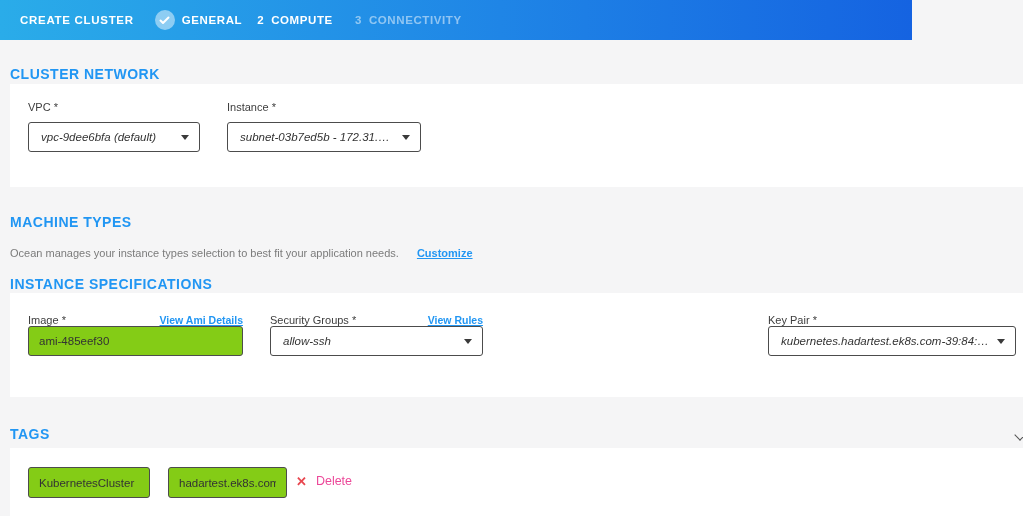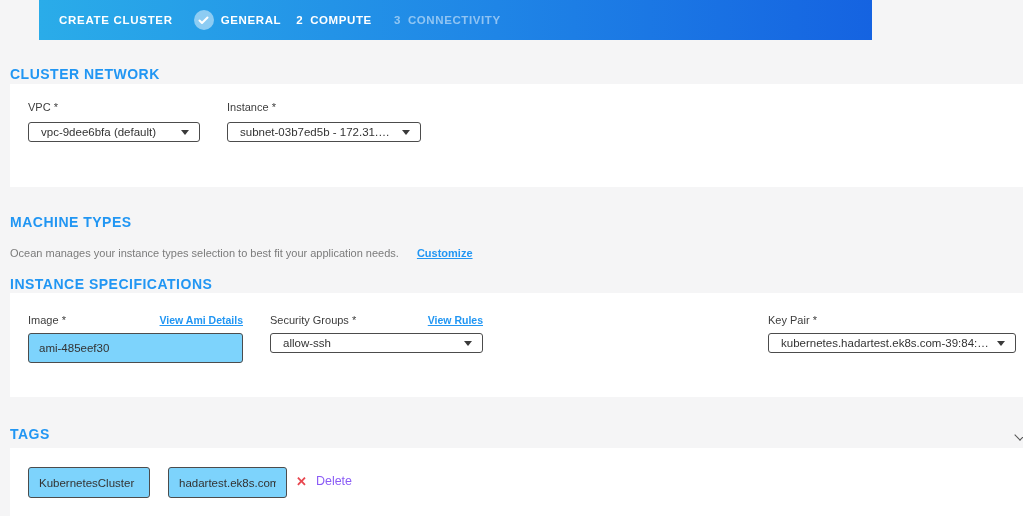--- a/index.html
+++ b/index.html
@@ -7,23 +7,23 @@
   body {
     position:relative;
     overflow:hidden;
     background:#f5f5f6;
     font-family:"Liberation Sans", sans-serif;
     color:#333;
   }
 
   
   .header {
-    position:absolute; top:0; left:0; width:833px; height:40px;
+    position:absolute; top:0; left:0; width:912px; height:40px;
     background:linear-gradient(90deg,#2aace9 0%, #1f85e6 55%, #1563e1 100%);
-    display:flex; align-items:center;margin-left:39px;
+    display:flex; align-items:center;
   }
   .header-title {
     margin-left:20px;
     color:#fff; font-size:11.5px; font-weight:bold; letter-spacing:.7px;
     white-space:nowrap;
   }
   .step { display:flex; align-items:center; cursor:pointer; white-space:nowrap; }
   .step-general { margin-left:21px; }
   .step-compute { margin-left:15px; }
   .step-connectivity { margin-left:22px; }
@@ -49,35 +49,35 @@
     position:absolute; left:10px; width:1013px; background:#fff;
   }
   #card-network  { top:84px;  height:103px; }
   #card-specs    { top:293px; height:104px; }
   #card-tags     { top:448px; height:68px;  }
 
   .field-label { font-size:11px; color:#3d3d3d; white-space:nowrap; }
 
   .select-box {
     background:#fff; border:1px solid #4c4c4c; border-radius:3px;
-    height:20px; display:flex; align-items:center; justify-content:space-between;
-    padding:0 10px 0 12px; cursor:pointer;
+    height:30px; display:flex; align-items:center; justify-content:space-between;
+    padding:0 10px 0 12px; cursor:pointer;font-style:italic;
   }
   .select-text {
     font-size:11.5px; color:#333; white-space:nowrap;
     overflow:hidden; text-overflow:ellipsis; margin-right:6px;
   }
   .caret {
     flex:0 0 auto; width:0; height:0;
     border-left:4.5px solid transparent; border-right:4.5px solid transparent;
     border-top:5px solid #3a3a3a;
   }
 
   .text-input {
-    background:#7dd3fc; border:1px solid #4c4c4c; border-radius:3px;
+    background:#84cc16; border:1px solid #4c4c4c; border-radius:3px;
     height:30px; width:100%; padding:0 10px;
     font-family:"Liberation Sans", sans-serif; font-size:11.5px; color:#333;
   }
 
   .inline-link {
     color:#2196f3; font-size:10.5px; font-weight:bold;
     text-decoration:underline; white-space:nowrap; cursor:pointer;
   }
 
   
@@ -86,39 +86,39 @@
   #fld-subnets { left:217px; top:17px; width:194px; }
   #fld-vpc .field-label, #fld-subnets .field-label { display:block; margin-bottom:9px; }
 
   
   #fld-image    { left:18px;  top:19px; width:215px; }
   #fld-secgrp   { left:260px; top:19px; width:213px; }
   #fld-profile  { left:513px; top:19px; width:222px; }
   #fld-keypair  { left:758px; top:19px; width:248px; }
   .label-row {
     display:flex; justify-content:space-between; align-items:flex-end;
-    height:14px; margin-bottom:7px;
+    height:14px; 
   }
 
   
   .mt-desc {
     position:absolute; left:10px; top:247px;
     font-size:11px; color:#7b7b7b; white-space:nowrap;
   }
   .mt-desc .inline-link { margin-left:18px; font-size:11px; }
 
   
   #tag-key-input   { position:absolute; left:18px;  top:19px; width:122px; height:31px; }
   #tag-value-input { position:absolute; left:158px; top:19px; width:119px; height:31px; }
   .delete-btn {
     position:absolute; left:286px; top:26px;
     display:flex; align-items:center; cursor:pointer;
   }
   .delete-x { color:#e8474f; font-size:13px; font-weight:bold; line-height:1; }
-  .delete-text { margin-left:9px; color:#8b5cf6; font-size:12.5px; }
+  .delete-text { margin-left:9px; color:#ec4899; font-size:12.5px; }
 
   
   .edge-chevron {
     position:absolute; left:1016px; top:431px;
     width:8px; height:8px;
     border-right:1.6px solid #555; border-bottom:1.6px solid #555;
     transform:rotate(45deg);
   }
 </style>
 </head>

